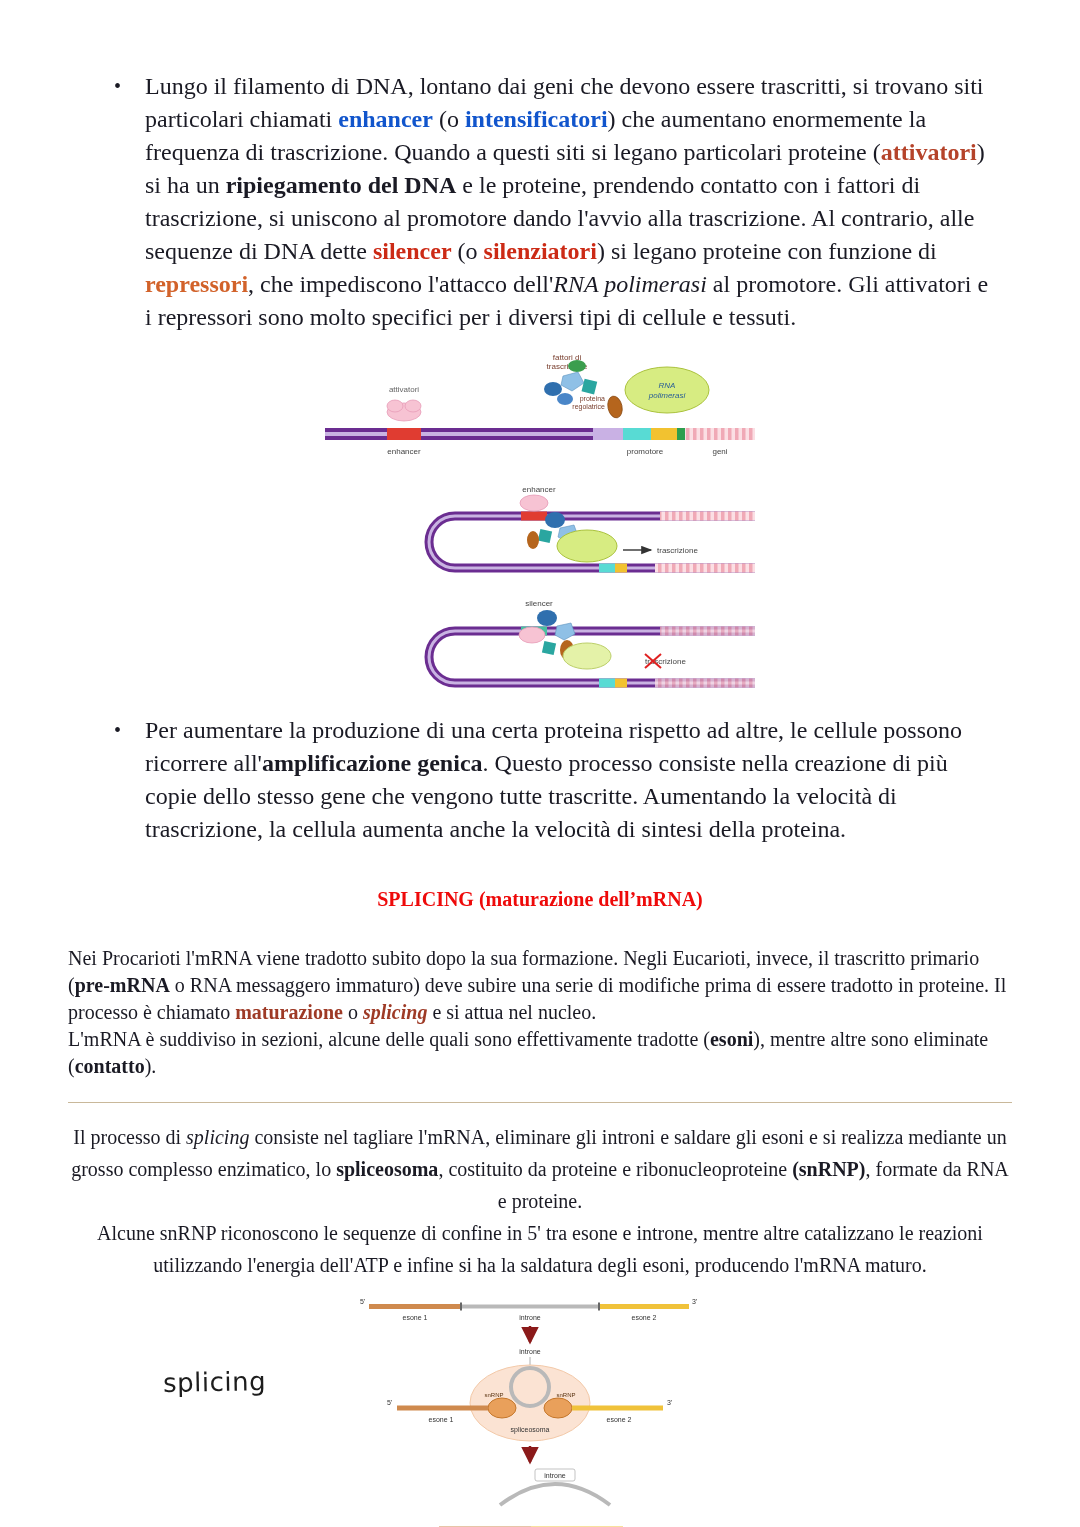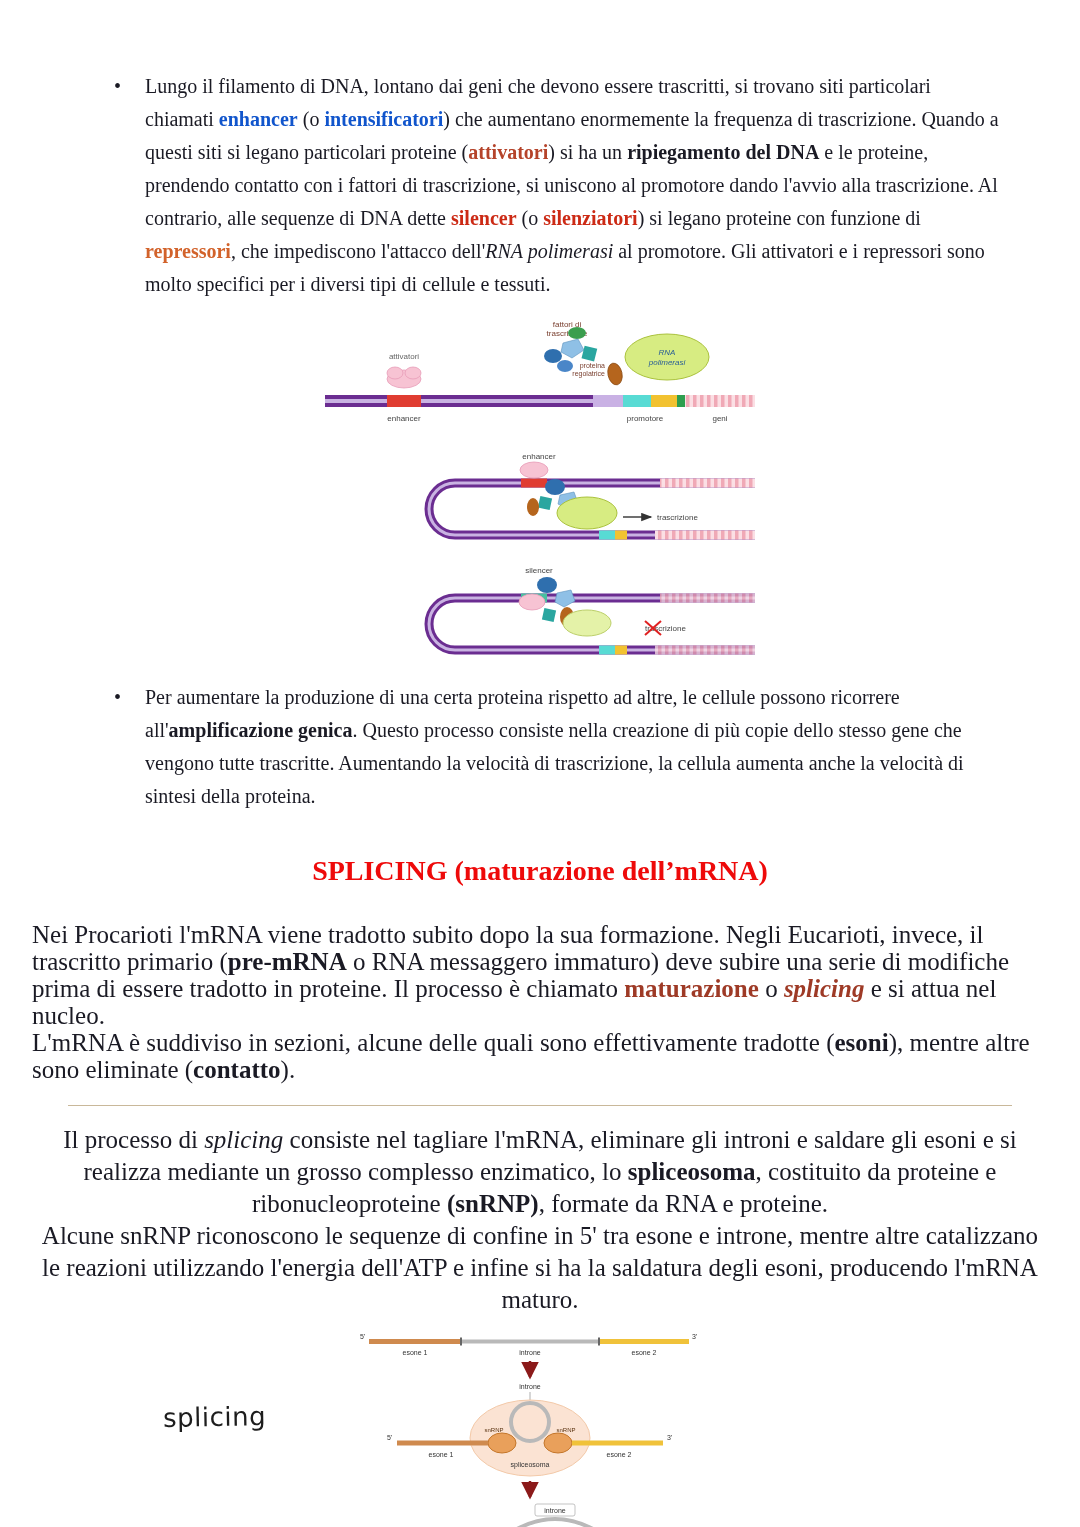--- a/index.html
+++ b/index.html
@@ -18,36 +18,36 @@
   .run.blue { color:#1155cc; }
   .run.brick { color:#b5432a; }
   .run.red { color:#cc2a15; }
   .run.orange { color:#d2622a; }
   .run.dred { color:#9e3a26; }
 
   .bullet {
     position:relative;
     margin:0 80px 6px 90px;
     padding-left:55px;
-    font-size:20px; line-height:33px;
+    font-size:24px; line-height:33px;
   }
   .bullet::before {
     content:"\2022";
     position:absolute; left:24px; top:0;
     font-size:20px; color:#1a1a24;
   }
 
   .heading {
     text-align:center;
     color:#ee0a0a;
-    font-size:28px; font-weight:700;
+    font-size:20px; font-weight:700;
     margin:42px 0 34px;
   }
 
-  .para { margin:0 32px; font-size:25px; }
+  .para { margin:0 68px; font-size:20px; }
   .para.tight { line-height:27px; }
   .para.loose { line-height:32px;text-align:center; }
 
   .divider { border:0; border-top:1px solid #c9b89a; margin:22px 68px 18px; }
 
   .fig1 { width:450px; margin:16px auto 10px; }
   .fig2 { position:relative; height:255px; margin-top:12px; }
   .fig2 svg { position:absolute; left:355px; top:0; }
   .splicing-caption {
     position:absolute; left:163px; top:74px;

